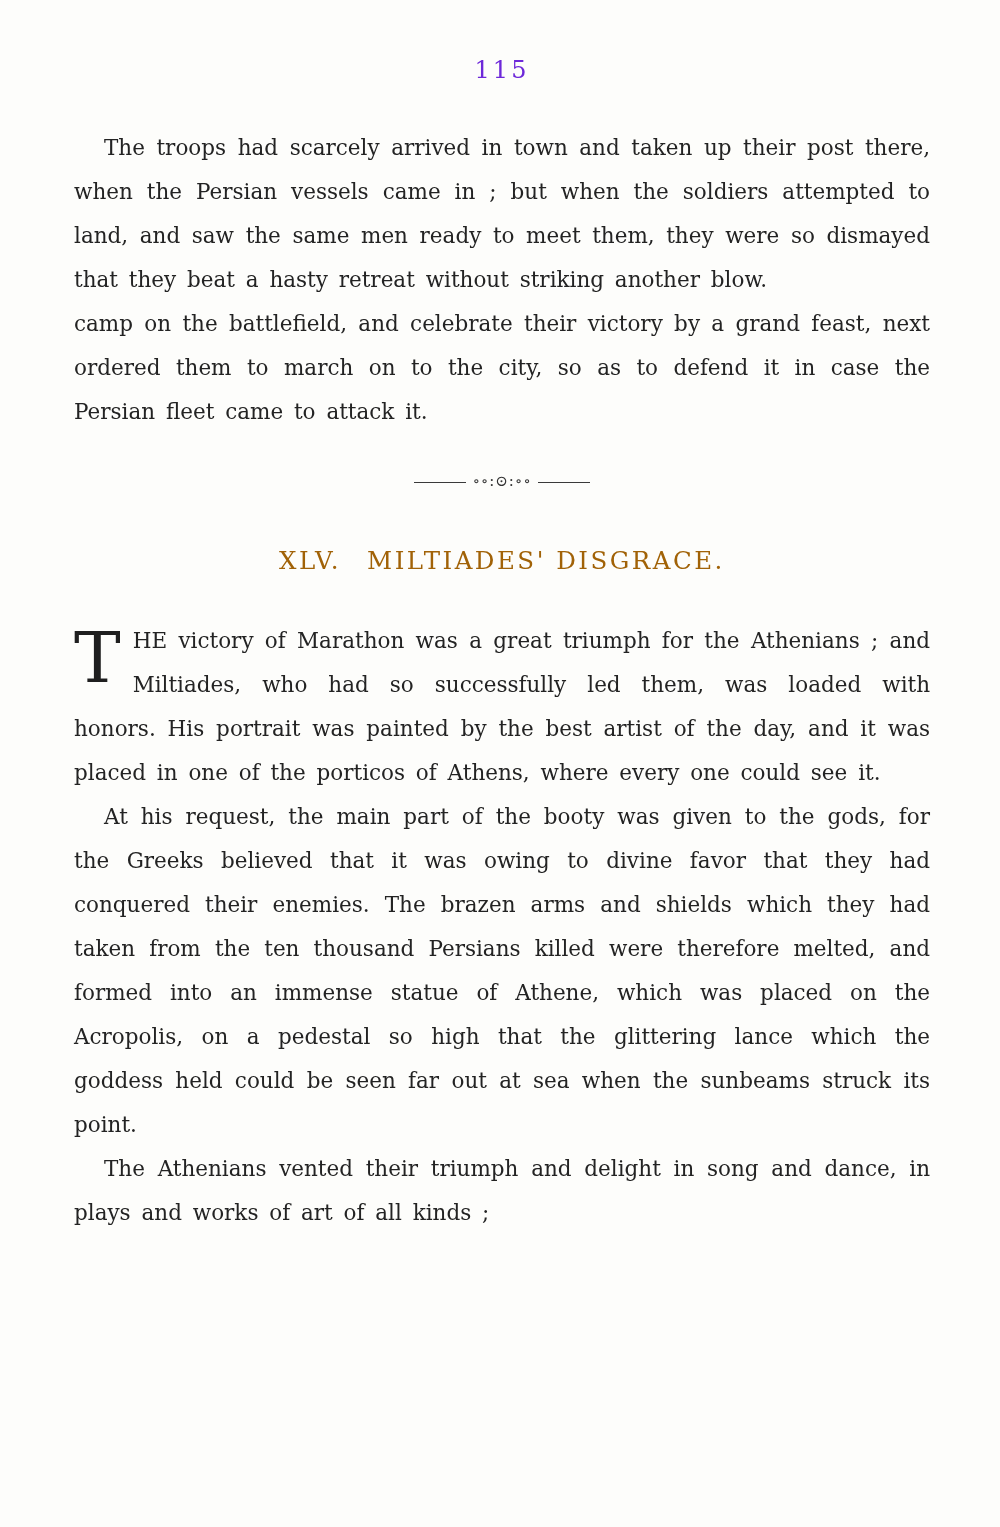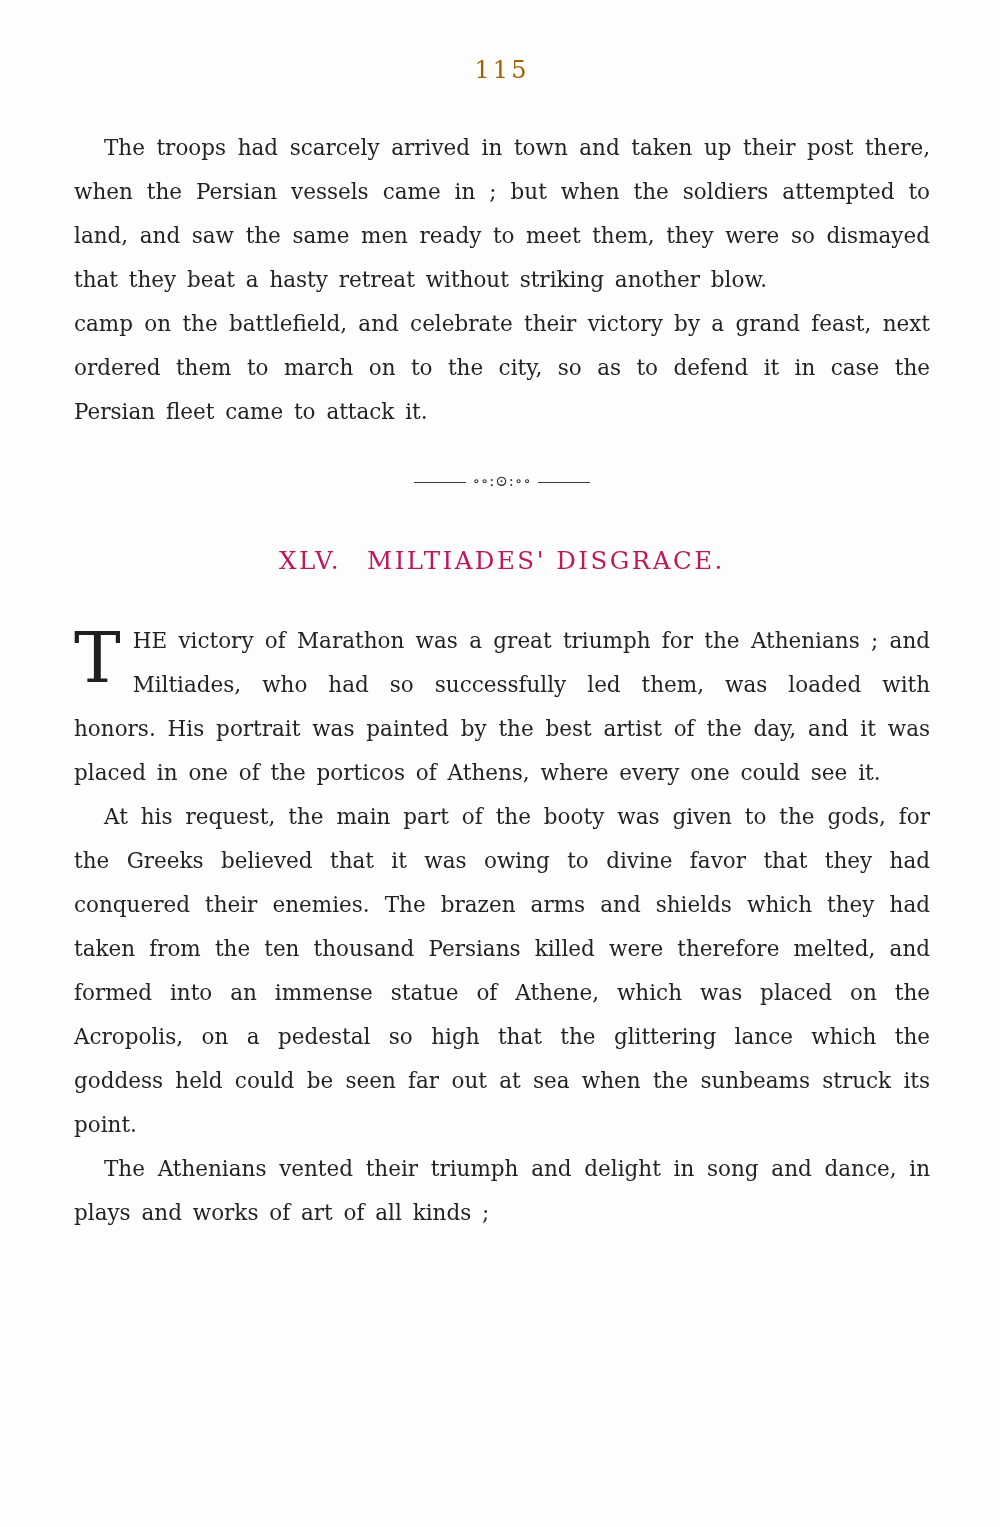--- a/index.html
+++ b/index.html
@@ -17,21 +17,21 @@
     color:var(--ink);
     font-family:"DejaVu Serif","Liberation Serif",serif;
     padding:56px 70px 40px 74px;
     overflow:hidden;
   }
   .page-number{
     text-align:center;
     font-size:24px;
     letter-spacing:3px;
     margin-bottom:42px;
-    color:#a16207;
+    color:#6d28d9;
   }
   p.body{
     font-size:21.5px;
     line-height:44px;
     text-align:justify;
     word-spacing:4px;
     margin:0;
     color:var(--ink);
   }
   p.body.indented{ text-indent:30px; }
@@ -54,21 +54,21 @@
     color:#333;
     line-height:1;
     transform:translateY(-1px);
   }
   .chapter-heading{
     text-align:center;
     font-size:24.5px;
     font-weight:normal;
     letter-spacing:2.5px;
     margin:52px 0 44px 0;
-    color:#be185d;
+    color:#a16207;
   }
   .chapter-heading .chapter-number{ margin-right:26px; }
   .dropcap{
     float:left;
     font-size:70px;
     line-height:66px;
     padding:6px 12px 0 0;
     color:#1f1f1f;
   }
 </style>

